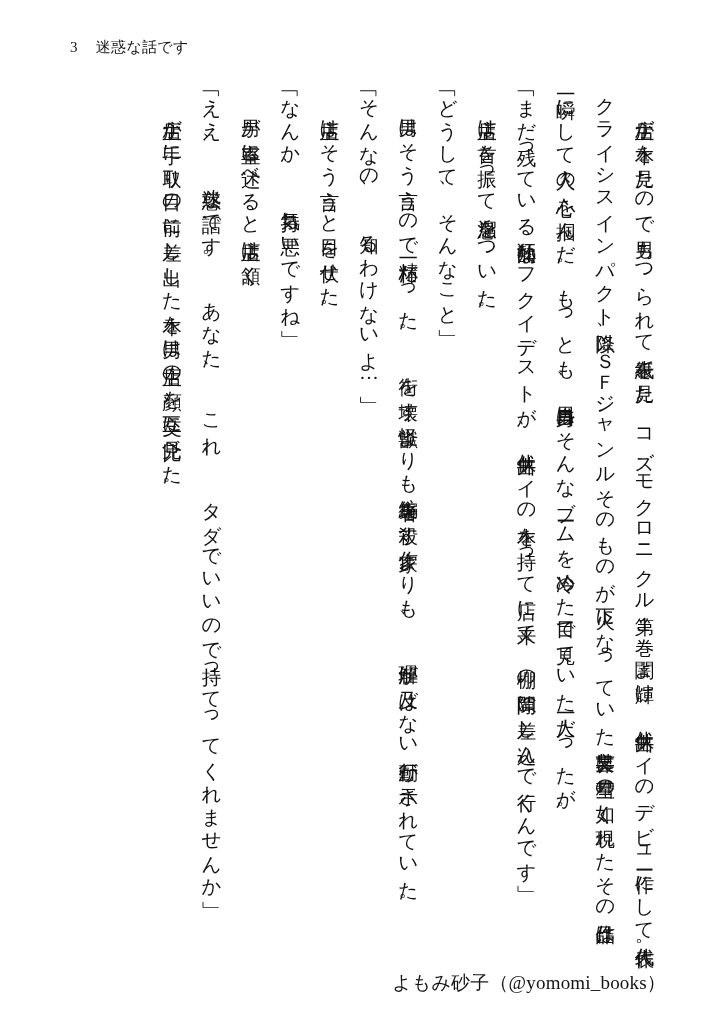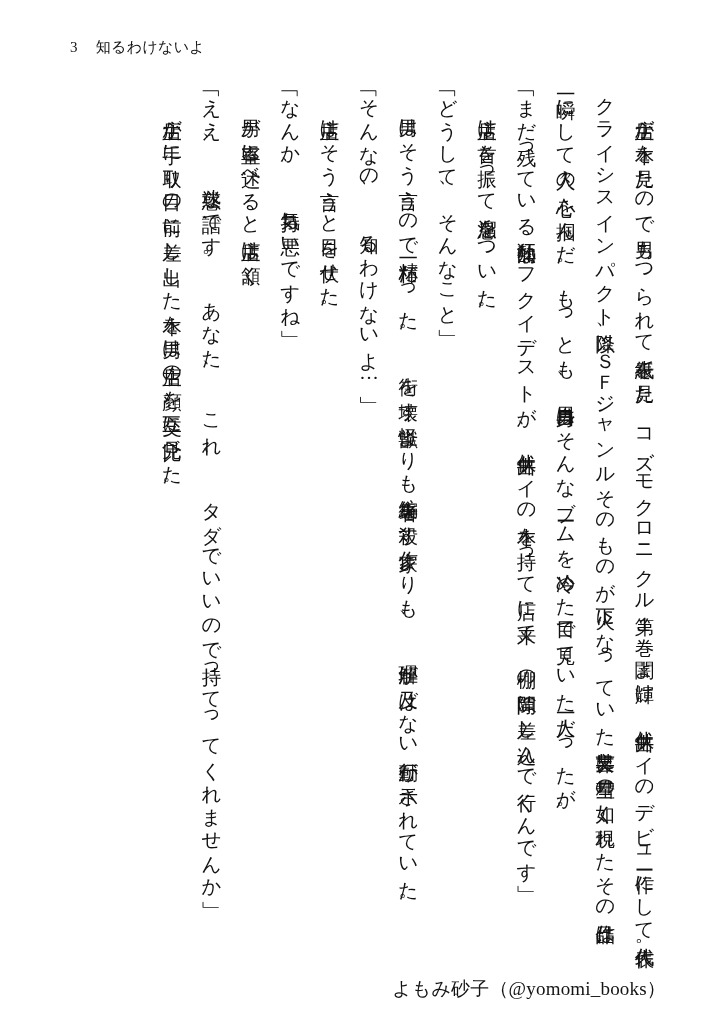--- a/index.html
+++ b/index.html
@@ -57,36 +57,36 @@
     padding: 0;
     text-indent: 1em;
   }
   .body-text p.noindent {
     text-indent: 0;
   }
 
   
   .credit {
     position: absolute;
-    bottom: 22px;
+    bottom: 28px;
     right: 60px;
     font-size: 19px;
     letter-spacing: 0.01em;
     white-space: nowrap;
     color: #141414;
     margin-left: 48px;
   }
 </style>
 </head>
 <body>
 
 <div class="page">
 
   <div class="running-head">
-    <span class="folio">3</span><span class="chapter">知るわけないよ</span>
+    <span class="folio">3</span><span class="chapter">迷惑な話です</span>
   </div>
 
   <div class="body-text">
     <p>店主が本を見たので男もつられて表紙を見た。コズモクロニクル第１巻、闇よ輝け。伏井出ケイのデビュー作にして代表作。クライシスインパクト以降、ＳＦジャンルそのものが下火になっていた文芸界に彗星の如く現れたその作品は、一瞬にして人々の心を掴んだ。もっとも、男自身はそんなブームを冷めた目で見ていた一人だったが。</p>
     <p class="noindent">「まだ残っている熱狂的なフクイデストが、伏井出ケイの本を持って店に来て、棚の隙間に差し込んで行くんです」</p>
     <p>店主は首を振って溜息をついた。</p>
     <p class="noindent">「どうして、そんなこと」</p>
     <p>男はそう言うので精一杯だった。　街を壊す怪獣よりも編集者を殺す作家よりも、　理解が及ばない行動が示されていた。</p>
     <p class="noindent">「そんなの、　知るわけないよ…」</p>
     <p>店主はそう言うと目を伏せた。</p>

